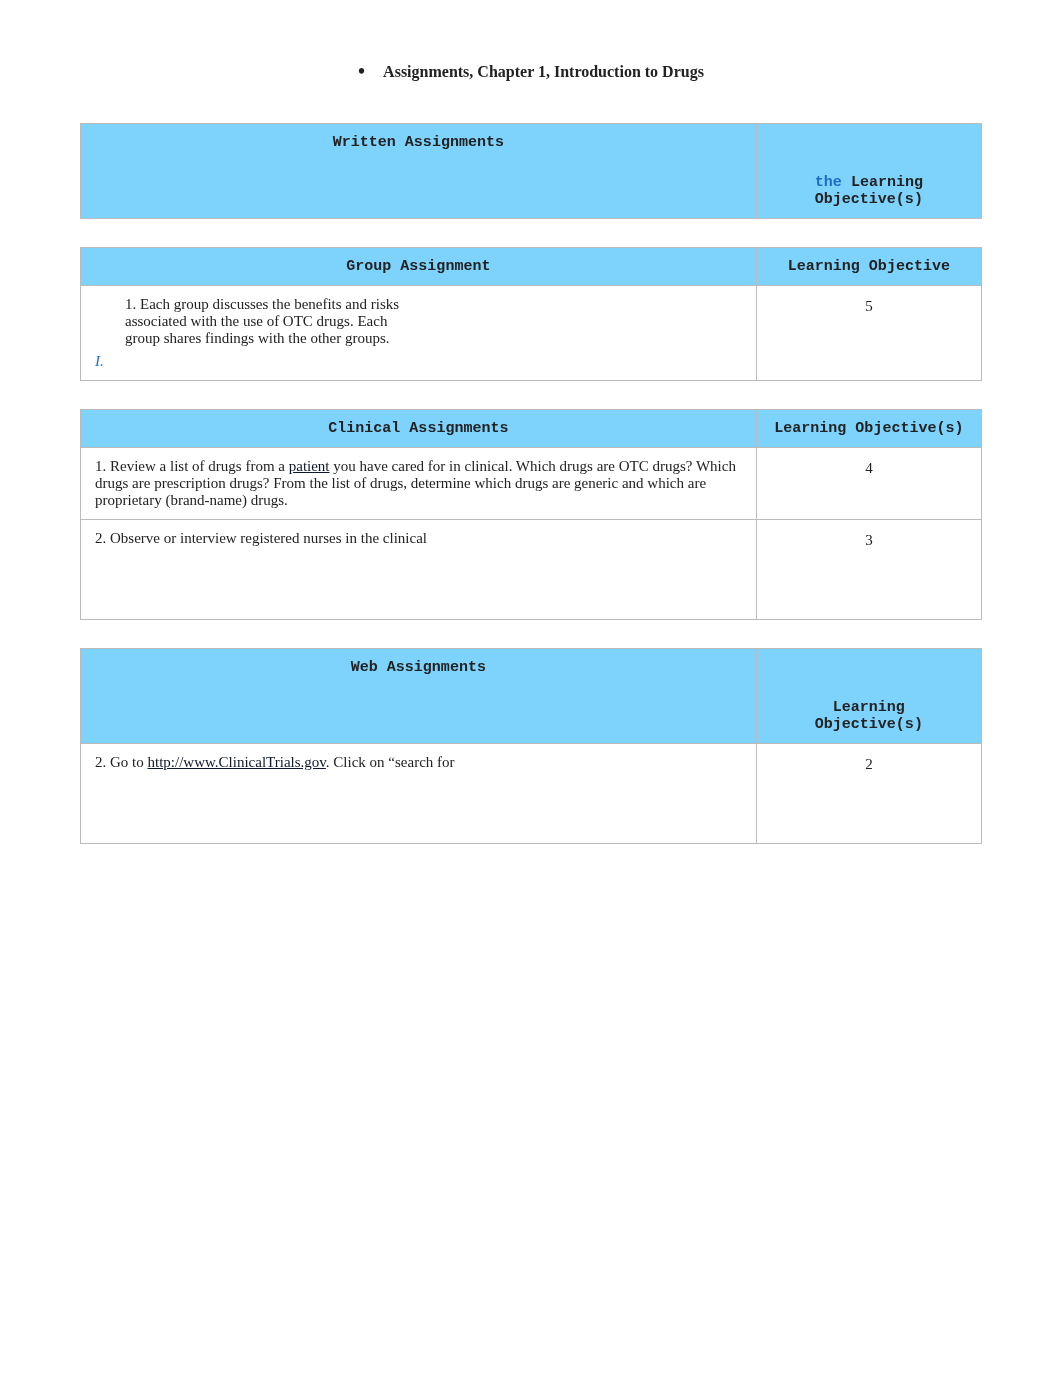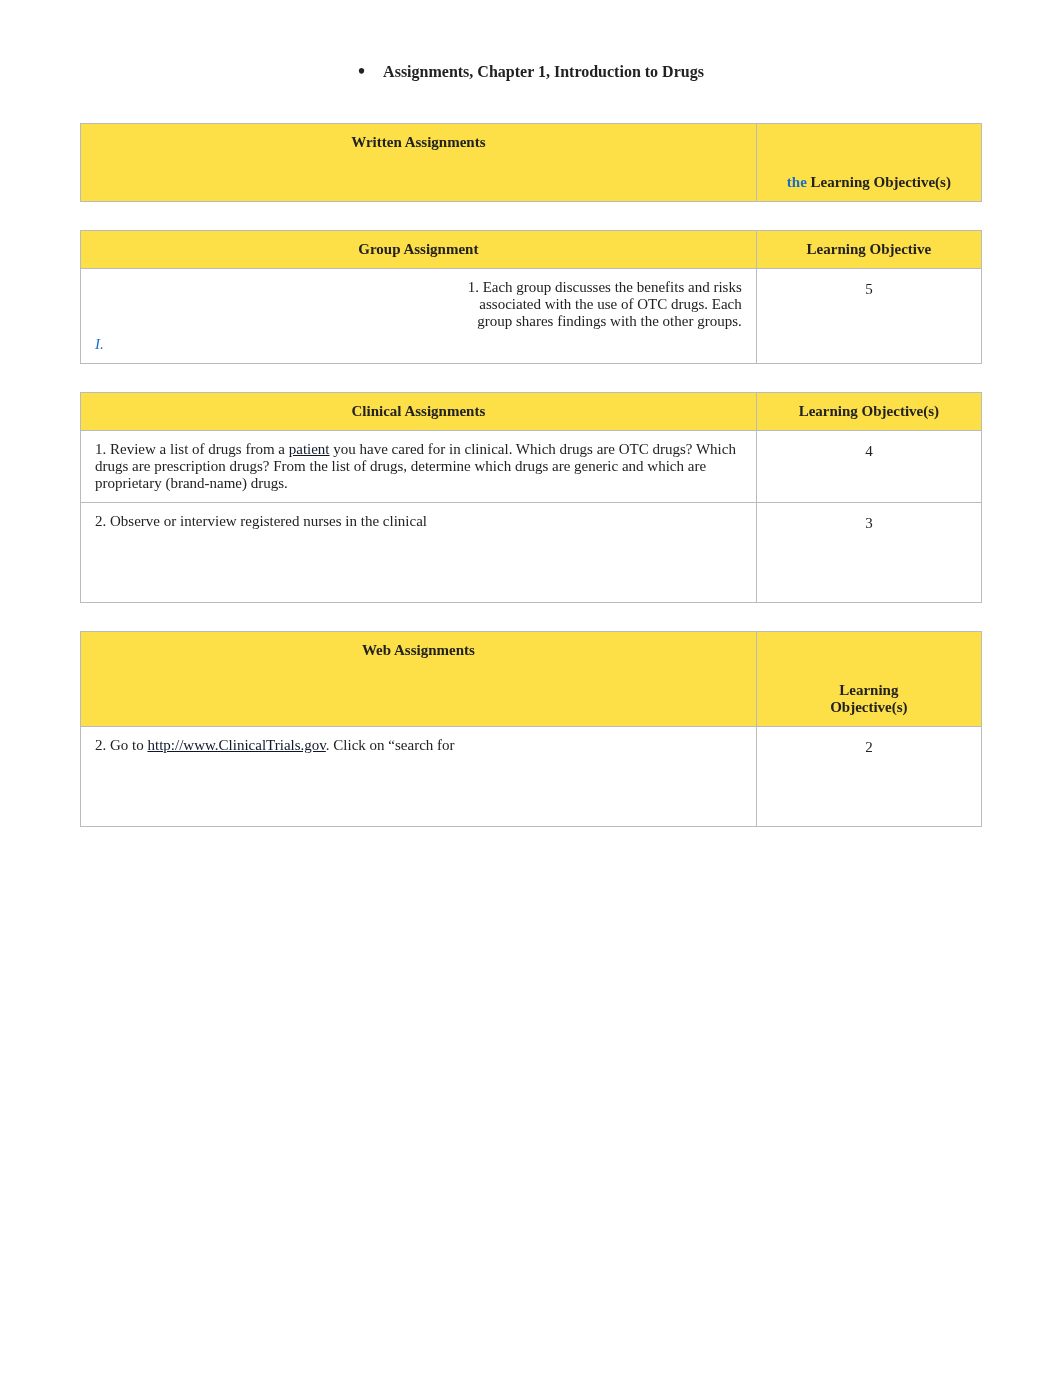--- a/index.html
+++ b/index.html
@@ -29,21 +29,22 @@
       border-collapse: collapse;
       border: 1px solid #bbb;
       margin-bottom: 28px;
     }
     .section-table th, .section-table td {
       border: 1px solid #bbb;
       padding: 10px 14px;
       vertical-align: top;
     }
     .section-table thead tr {
-      background: #fde047;
+      background: #7dd3fc;
+      font-family: Liberation Mono, monospace;
     }
     .col-assignment { width: 75%; }
     .col-objective { width: 25%; text-align: center; }
 
     .header-label {
       font-weight: bold;
       font-size: 15px;
     }
     .header-label-blue {
       color: #1a6fc4;
@@ -64,21 +65,20 @@
       color: #0f172a;
       text-decoration: underline;
     }
     .roman-blue {
       color: #1a6fc4;
       font-style: italic;
     }
 
     .sub-item {
       padding-left: 30px;
-      text-align: right;
     }
     .tall-cell {
       height: 100px;
     }
     .very-tall-cell {
       height: 160px;
     }
   </style>
 </head>
 <body>

